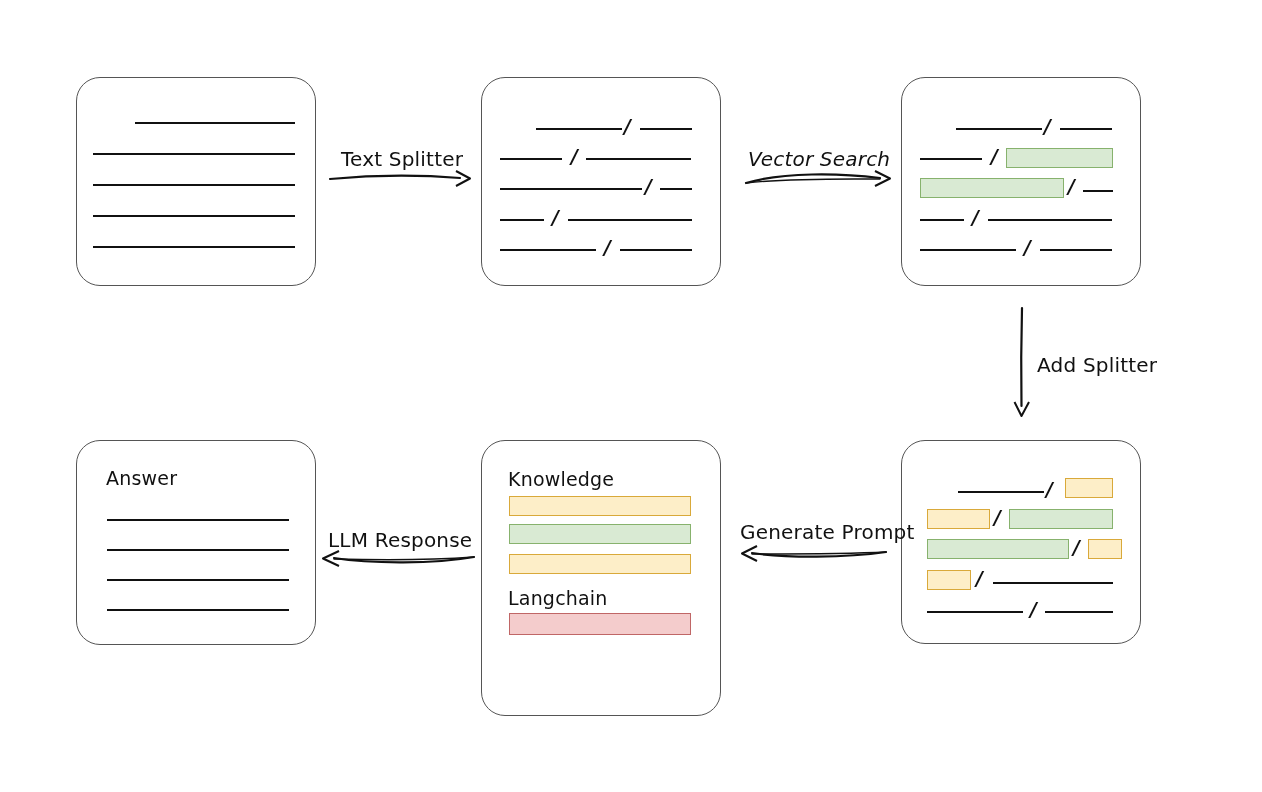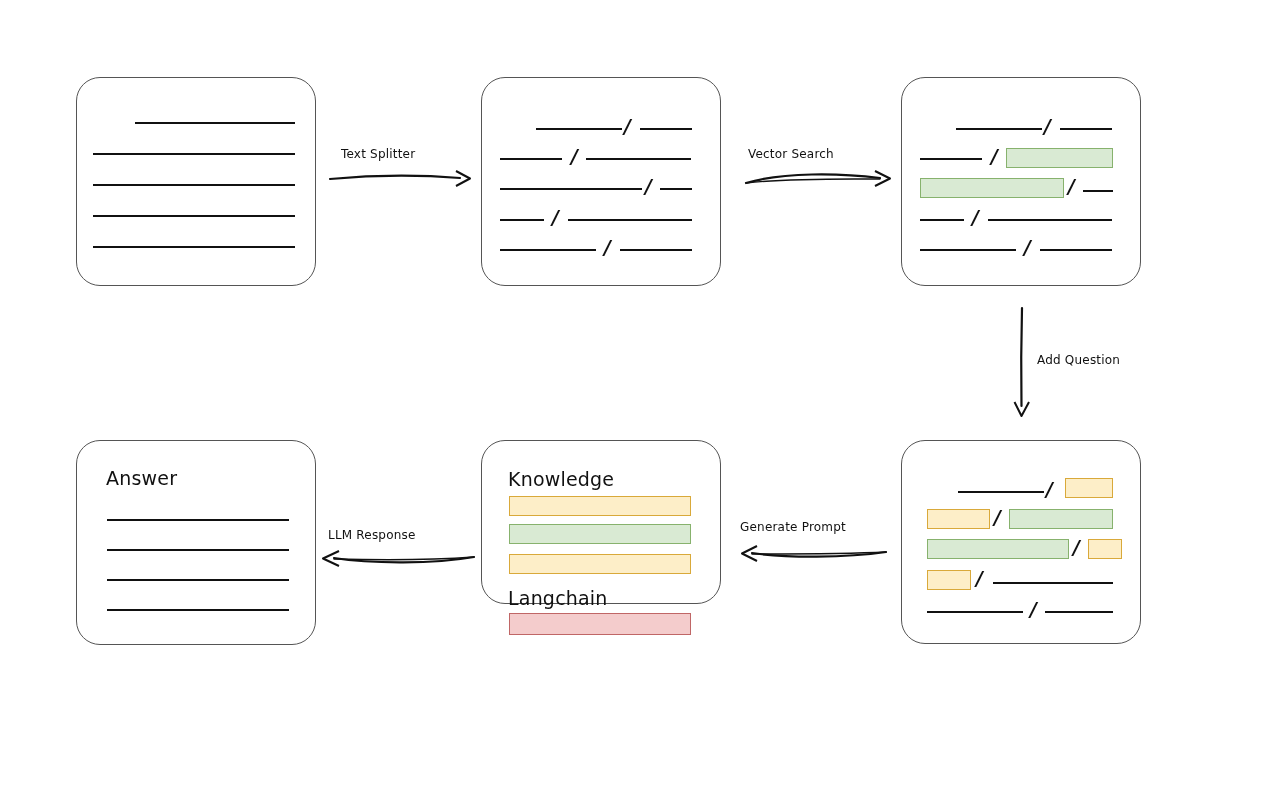--- a/index.html
+++ b/index.html
@@ -71,21 +71,21 @@
   .chunk.yellow { background: #fdeec8; border-color: #d9a93a; }
   .chunk.red    { background: #f4cccc; border-color: #c06666; }
 
   
   .arrow-svg {
     position: absolute;
     overflow: visible;
   }
   .arrow-label {
     position: absolute;
-    font-size: 12px;
+    font-size: 20px;
     letter-spacing: 0.2px;
     white-space: nowrap;
     color: #111111;
   }
 
   
   .credit {
     position: absolute;
     font-size: 16px;
     letter-spacing: 0.2px;
@@ -128,21 +128,21 @@
 
     <div class="rule" style="left:18px;  top:141px; width:44px;"></div>
     <span class="slash" style="left:70px;  top:139px;">/</span>
     <div class="rule" style="left:86px;  top:141px; width:124px;"></div>
 
     <div class="rule" style="left:18px;  top:171px; width:96px;"></div>
     <span class="slash" style="left:122px; top:169px;">/</span>
     <div class="rule" style="left:138px; top:171px; width:72px;"></div>
   </div>
 
-  <div class="arrow-label" style="left:748px; top:147px;">Vector Search</div>
+  <div class="arrow-label" style="left:748px; top:147px;font-style:italic;">Vector Search</div>
   <svg class="arrow-svg" style="left:744px; top:163px;" width="150" height="30" viewBox="0 0 150 30">
     <path d="M2,20 C40,9 95,10 136,15" fill="none" stroke="#111111" stroke-width="2.2" stroke-linecap="round"></path>
     <path d="M2,20 C45,15 100,16 136,16" fill="none" stroke="#111111" stroke-width="1.4" stroke-linecap="round"></path>
     <path d="M131,8 L146,15.5 L131,23" fill="none" stroke="#111111" stroke-width="2" stroke-linejoin="round"></path>
   </svg>
 
   <div class="doc-box" style="left:901px; top:77px; width:240px; height:209px;">
 
     <div class="rule" style="left:54px;  top:50px; width:86px;"></div>
     <span class="slash" style="left:142px; top:48px;">/</span>
@@ -158,21 +158,21 @@
 
     <div class="rule" style="left:18px;  top:141px; width:44px;"></div>
     <span class="slash" style="left:70px;  top:139px;">/</span>
     <div class="rule" style="left:86px;  top:141px; width:124px;"></div>
 
     <div class="rule" style="left:18px;  top:171px; width:96px;"></div>
     <span class="slash" style="left:122px; top:169px;">/</span>
     <div class="rule" style="left:138px; top:171px; width:72px;"></div>
   </div>
 
-  <div class="arrow-label" style="left:1037px; top:353px;">Add Question</div>
+  <div class="arrow-label" style="left:1037px; top:353px;">Add Splitter</div>
   <svg class="arrow-svg" style="left:1008px; top:306px;" width="30" height="112" viewBox="0 0 30 112">
     <path d="M14,2 C13,40 13,70 13.5,100" fill="none" stroke="#111111" stroke-width="2.2" stroke-linecap="round"></path>
     <path d="M6.5,96 L13.5,110 L21,96" fill="none" stroke="#111111" stroke-width="2" stroke-linejoin="round"></path>
   </svg>
 
   <div class="doc-box" style="left:901px; top:440px; width:240px; height:204px;">
 
     <div class="rule" style="left:56px;  top:50px; width:86px;"></div>
     <span class="slash" style="left:144px; top:48px;">/</span>
     <div class="chunk yellow" style="left:163px; top:47px; width:48px; height:20px;"></div>
@@ -194,21 +194,21 @@
     <div class="rule" style="left:143px; top:170px; width:68px;"></div>
   </div>
 
   <div class="arrow-label" style="left:740px; top:520px;">Generate Prompt</div>
   <svg class="arrow-svg" style="left:736px; top:538px;" width="152" height="30" viewBox="0 0 152 30">
     <path d="M150,14 C110,20 50,20 16,15" fill="none" stroke="#111111" stroke-width="2.2" stroke-linecap="round"></path>
     <path d="M150,14 C110,16 50,16 16,16" fill="none" stroke="#111111" stroke-width="1.4" stroke-linecap="round"></path>
     <path d="M21,8 L6,15.5 L21,23" fill="none" stroke="#111111" stroke-width="2" stroke-linejoin="round"></path>
   </svg>
 
-  <div class="doc-box" style="left:481px; top:440px; width:240px; height:164px;">
+  <div class="doc-box" style="left:481px; top:440px; width:240px; height:276px;">
     <div class="box-heading" style="left:26px; top:27px;">Knowledge</div>
     <div class="chunk yellow" style="left:27px; top:65px; width:182px; height:20px;"></div>
     <div class="chunk green" style="left:27px; top:93px; width:182px; height:20px;"></div>
     <div class="chunk yellow" style="left:27px; top:123px; width:182px; height:20px;"></div>
     <div class="box-heading" style="left:26px; top:146px;">Langchain</div>
     <div class="chunk red" style="left:27px; top:183px; width:182px; height:22px;"></div>
   </div>
 
   <div class="arrow-label" style="left:328px; top:528px;">LLM Response</div>
   <svg class="arrow-svg" style="left:316px; top:543px;" width="160" height="30" viewBox="0 0 160 30">

